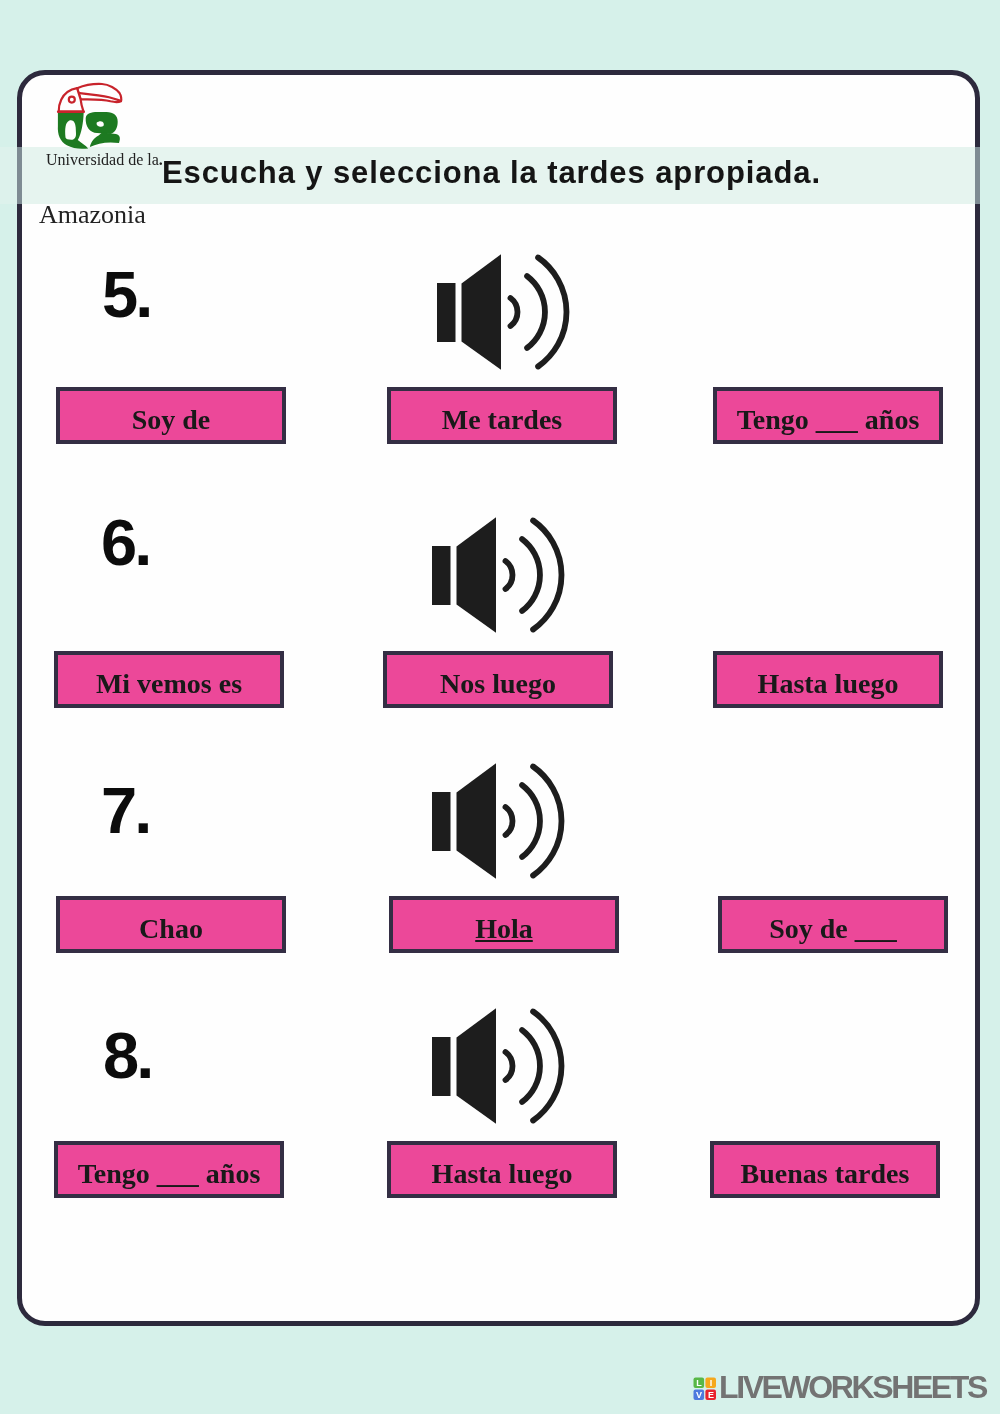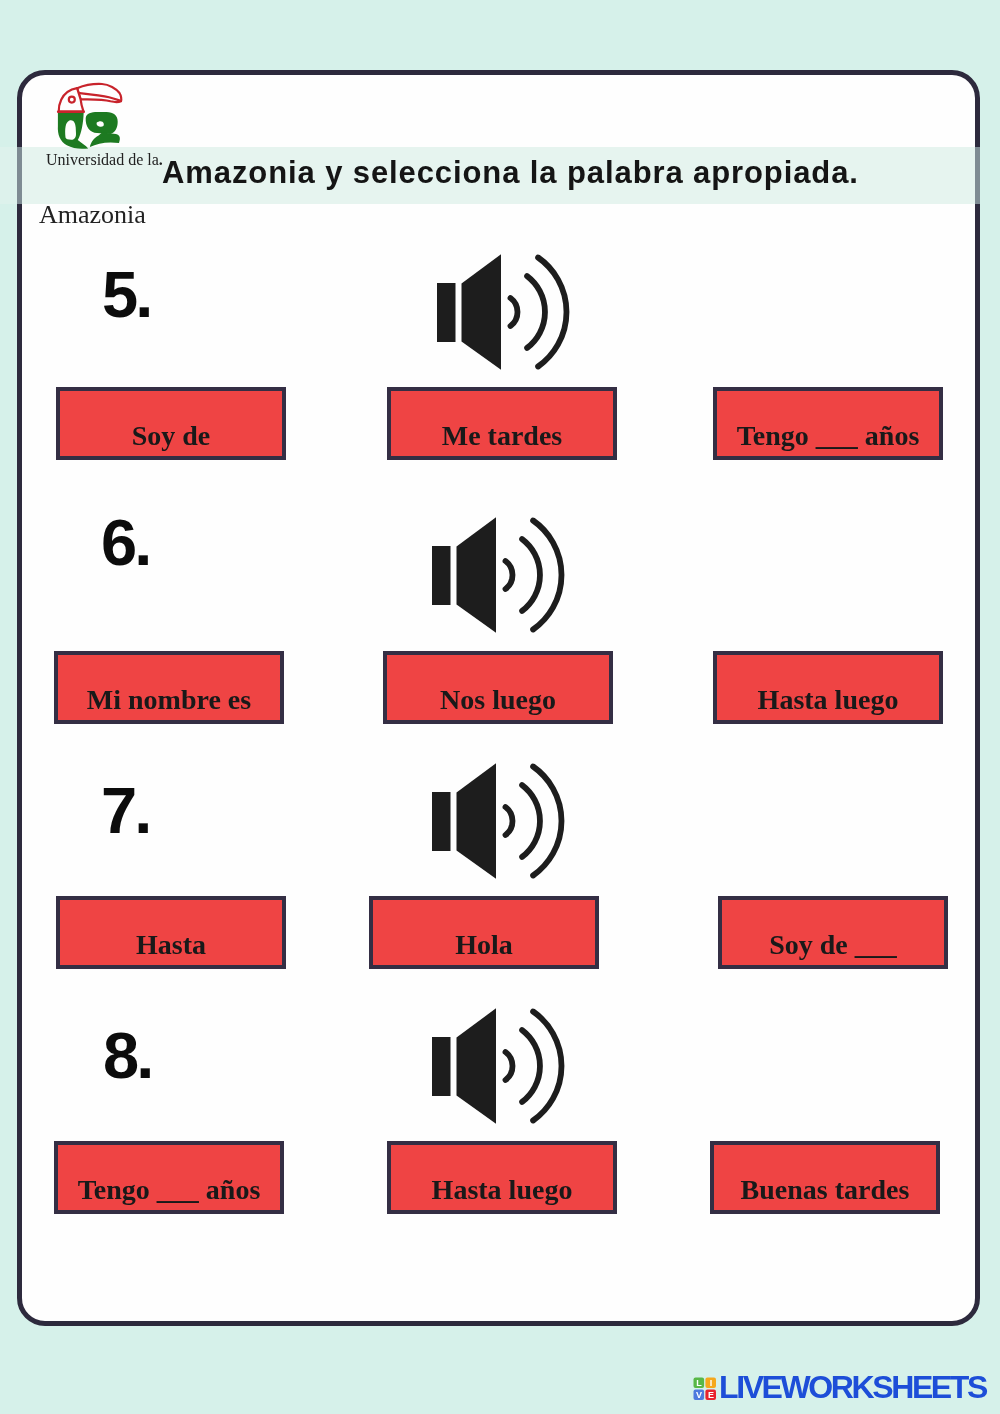--- a/index.html
+++ b/index.html
@@ -8,33 +8,33 @@
   .abs{position:absolute;}
   .card{left:17px;top:70px;width:953px;height:1246px;background:#fefefe;
         border:5px solid #2d2a3d;border-radius:28px;}
   .strip-in{left:22px;top:147px;width:953px;height:57px;background:#e6f4ef;}
   .strip-left{left:0;top:147px;width:17px;height:57px;background:#ddf2ec;}
   .strip-bl{left:17px;top:147px;width:5px;height:57px;background:#7e8b93;}
   .strip-br{left:975px;top:147px;width:5px;height:57px;background:#7e8b93;}
   .title{left:162px;top:155px;width:780px;font-weight:bold;font-size:31px;
          letter-spacing:0.9px;color:#151515;}
   .num{font-weight:bold;font-size:65px;color:#0c0c0c;line-height:60px;letter-spacing:-3px;}
-  .box{width:222px;height:41px;padding-top:24px;background:#ef4444;border:4px solid #342e44;
+  .box{width:222px;height:41px;padding-top:8px;background:#ec4899;border:4px solid #342e44;
        display:flex;align-items:center;justify-content:center;
        font-family:"Liberation Serif",serif;font-weight:bold;font-size:28px;color:#191919;}
-  .lw{left:719px;top:1369px;font-weight:bold;font-size:32px;letter-spacing:-2.4px;color:#1d4ed8;}
+  .lw{left:719px;top:1369px;font-weight:bold;font-size:32px;letter-spacing:-2.4px;color:#737373;}
 </style>
 </head>
 <body>
   <div class="abs card"></div>
   <div class="abs strip-in"></div>
   <div class="abs strip-left"></div>
   <div class="abs strip-bl"></div>
   <div class="abs strip-br"></div>
-  <div class="abs title">Amazonia y selecciona la palabra apropiada.</div>
+  <div class="abs title">Escucha y selecciona la tardes apropiada.</div>
 
   <svg class="abs" style="left:40px;top:82px;" width="112" height="70" viewBox="0 0 112 70">
 
     <g fill="#1d7a21">
       <path d="M17.9,30.2 L43.7,30.2 C43.3,41 41.5,51.5 37.8,58 C42.5,61.5 45.5,63.5 48.2,66.4 C41,67.3 33,66.8 26.8,63.3 C20.2,59.7 17.3,52.5 17.9,44 Z"></path>
       <path d="M45.7,36 C46.5,31.5 51,30.1 57.5,30.1 L66.5,30.1 C73.5,30.1 77.8,33.7 77.7,39.7 C77.6,45.5 75.5,50.5 70.5,52 L57,51 C50,51 45.2,44.5 45.7,36 Z"></path>
       <path d="M62,50.5 L76,52 C79,52.6 80.3,54.8 79.8,57.8 L79,61 C68,59.4 57.5,61 49.9,65.1 C50.7,60.5 53.8,56.2 58.6,53.6 Z"></path>
     </g>
 
     <g fill="#fefefe">
@@ -100,26 +100,26 @@
         <path d="M73.5,44 A17.5,17.5 0 0 1 73.5,72"></path>
         <path d="M90.1,22.1 A45,45 0 0 1 90.1,93.9"></path>
         <path d="M101.1,3.5 A66.5,66.5 0 0 1 101.1,112.5"></path>
       </g>
     </svg>
 
   <div class="abs box" style="left:56px;top:387px;">Soy de</div>
   <div class="abs box" style="left:387px;top:387px;">Me tardes</div>
   <div class="abs box" style="left:713px;top:387px;">Tengo ___ años</div>
 
-  <div class="abs box" style="left:54px;top:651px;">Mi nombre es</div>
+  <div class="abs box" style="left:54px;top:651px;">Mi vemos es</div>
   <div class="abs box" style="left:383px;top:651px;">Nos luego</div>
   <div class="abs box" style="left:713px;top:651px;">Hasta luego</div>
 
-  <div class="abs box" style="left:56px;top:896px;">Hasta</div>
-  <div class="abs box" style="left:369px;top:896px;">Hola</div>
+  <div class="abs box" style="left:56px;top:896px;">Chao</div>
+  <div class="abs box" style="left:389px;top:896px;text-decoration:underline;">Hola</div>
   <div class="abs box" style="left:718px;top:896px;">Soy de ___</div>
 
   <div class="abs box" style="left:54px;top:1141px;">Tengo ___ años</div>
   <div class="abs box" style="left:387px;top:1141px;">Hasta luego</div>
   <div class="abs box" style="left:710px;top:1141px;text-align:right;">Buenas tardes</div>
 
   <svg class="abs" style="left:693px;top:1377px;" width="24" height="24" viewBox="0 0 24 24">
     <rect x="0.5" y="0.5" width="10.6" height="10.6" rx="2" fill="#58b847"></rect>
     <rect x="12.4" y="0.5" width="10.6" height="10.6" rx="2" fill="#f5a81c"></rect>
     <rect x="0.5" y="12.4" width="10.6" height="10.6" rx="2" fill="#4e7ade"></rect>

